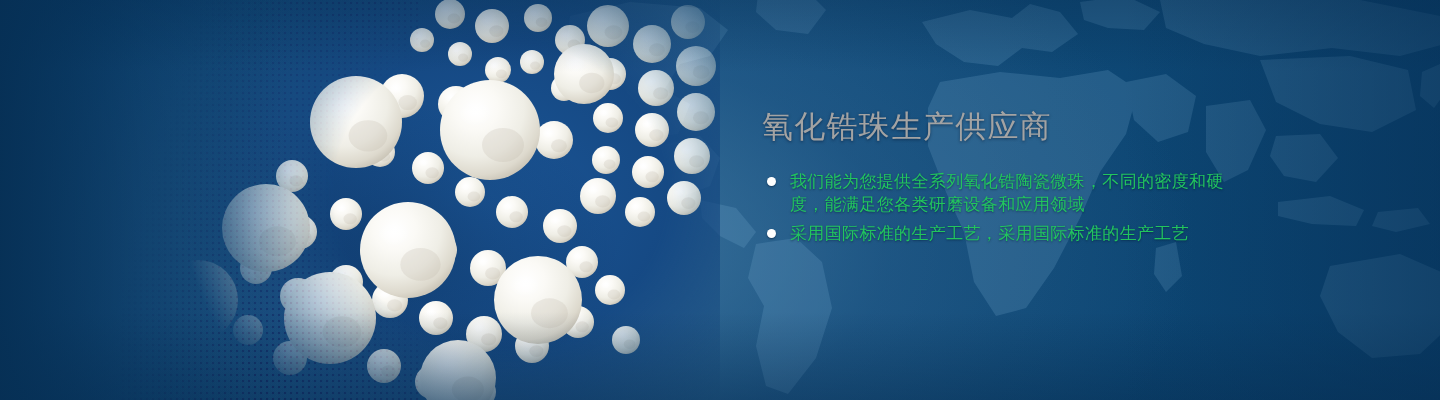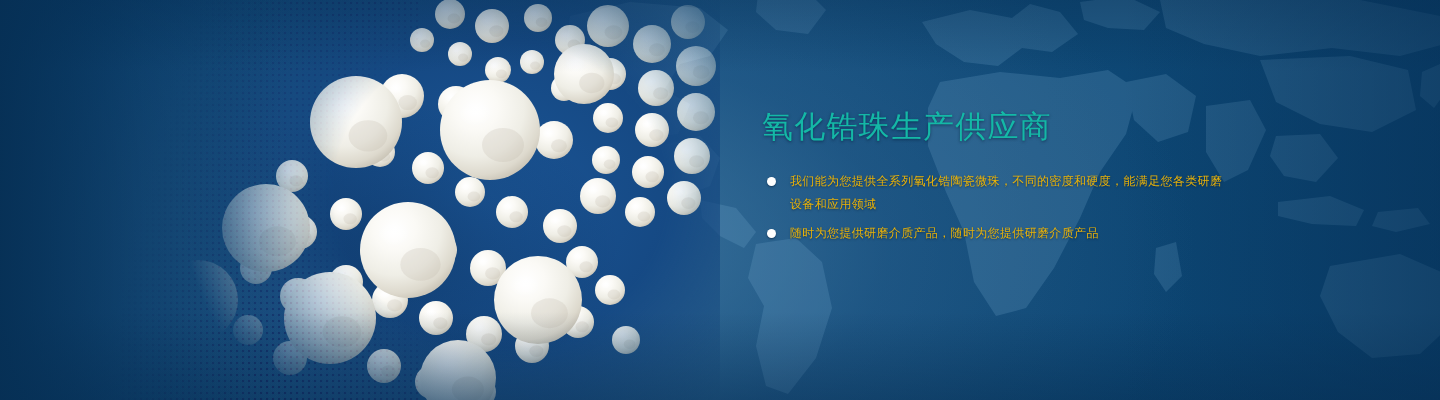--- a/index.html
+++ b/index.html
@@ -93,40 +93,40 @@
   .bead-svg { position: absolute; inset: 0; width: 100%; height: 100%; }
 
   
   .text-col {
     position: absolute;
     left: 762px;
     top: 108px;
     width: 470px;
   }
   .headline {
-    color: #14b8a6;
+    color: #a3a3a3;
     font-size: 31px;
     line-height: 38px;
     letter-spacing: 1.2px;
     font-weight: 400;
     text-shadow: 0 1px 3px rgba(0,20,45,0.55);
     margin: 0 0 24px 0;
     white-space: nowrap;
   }
   .bullets {
     list-style: none;
     margin: 0;
     padding: 0;
   }
   .bullet {
     position: relative;
     padding-left: 28px;
     margin-bottom: 6px;
-    color: #eab308;
-    font-size: 12px;
+    color: #22c55e;
+    font-size: 17px;
     line-height: 23px;
     letter-spacing: 0.35px;
     text-shadow: 0 1px 2px rgba(0,20,45,0.5);
   }
   .bullet:last-child { margin-bottom: 0; }
   .dot {
     position: absolute;
     left: 5px;
     top: 7px;
     width: 9px;
@@ -304,18 +304,18 @@
   <div class="text-col">
     <h1 class="headline">氧化锆珠生产供应商</h1>
 
     <ul class="bullets">
       <li class="bullet">
         <span class="dot"></span>
         <span class="bullet-text">我们能为您提供全系列氧化锆陶瓷微珠，不同的密度和硬度，能满足您各类研磨设备和应用领域</span>
       </li>
       <li class="bullet">
         <span class="dot"></span>
-        <span class="bullet-text">随时为您提供研磨介质产品，随时为您提供研磨介质产品</span>
+        <span class="bullet-text">采用国际标准的生产工艺，采用国际标准的生产工艺</span>
       </li>
     </ul>
   </div>
 
 </div>
 
 </body></html>

